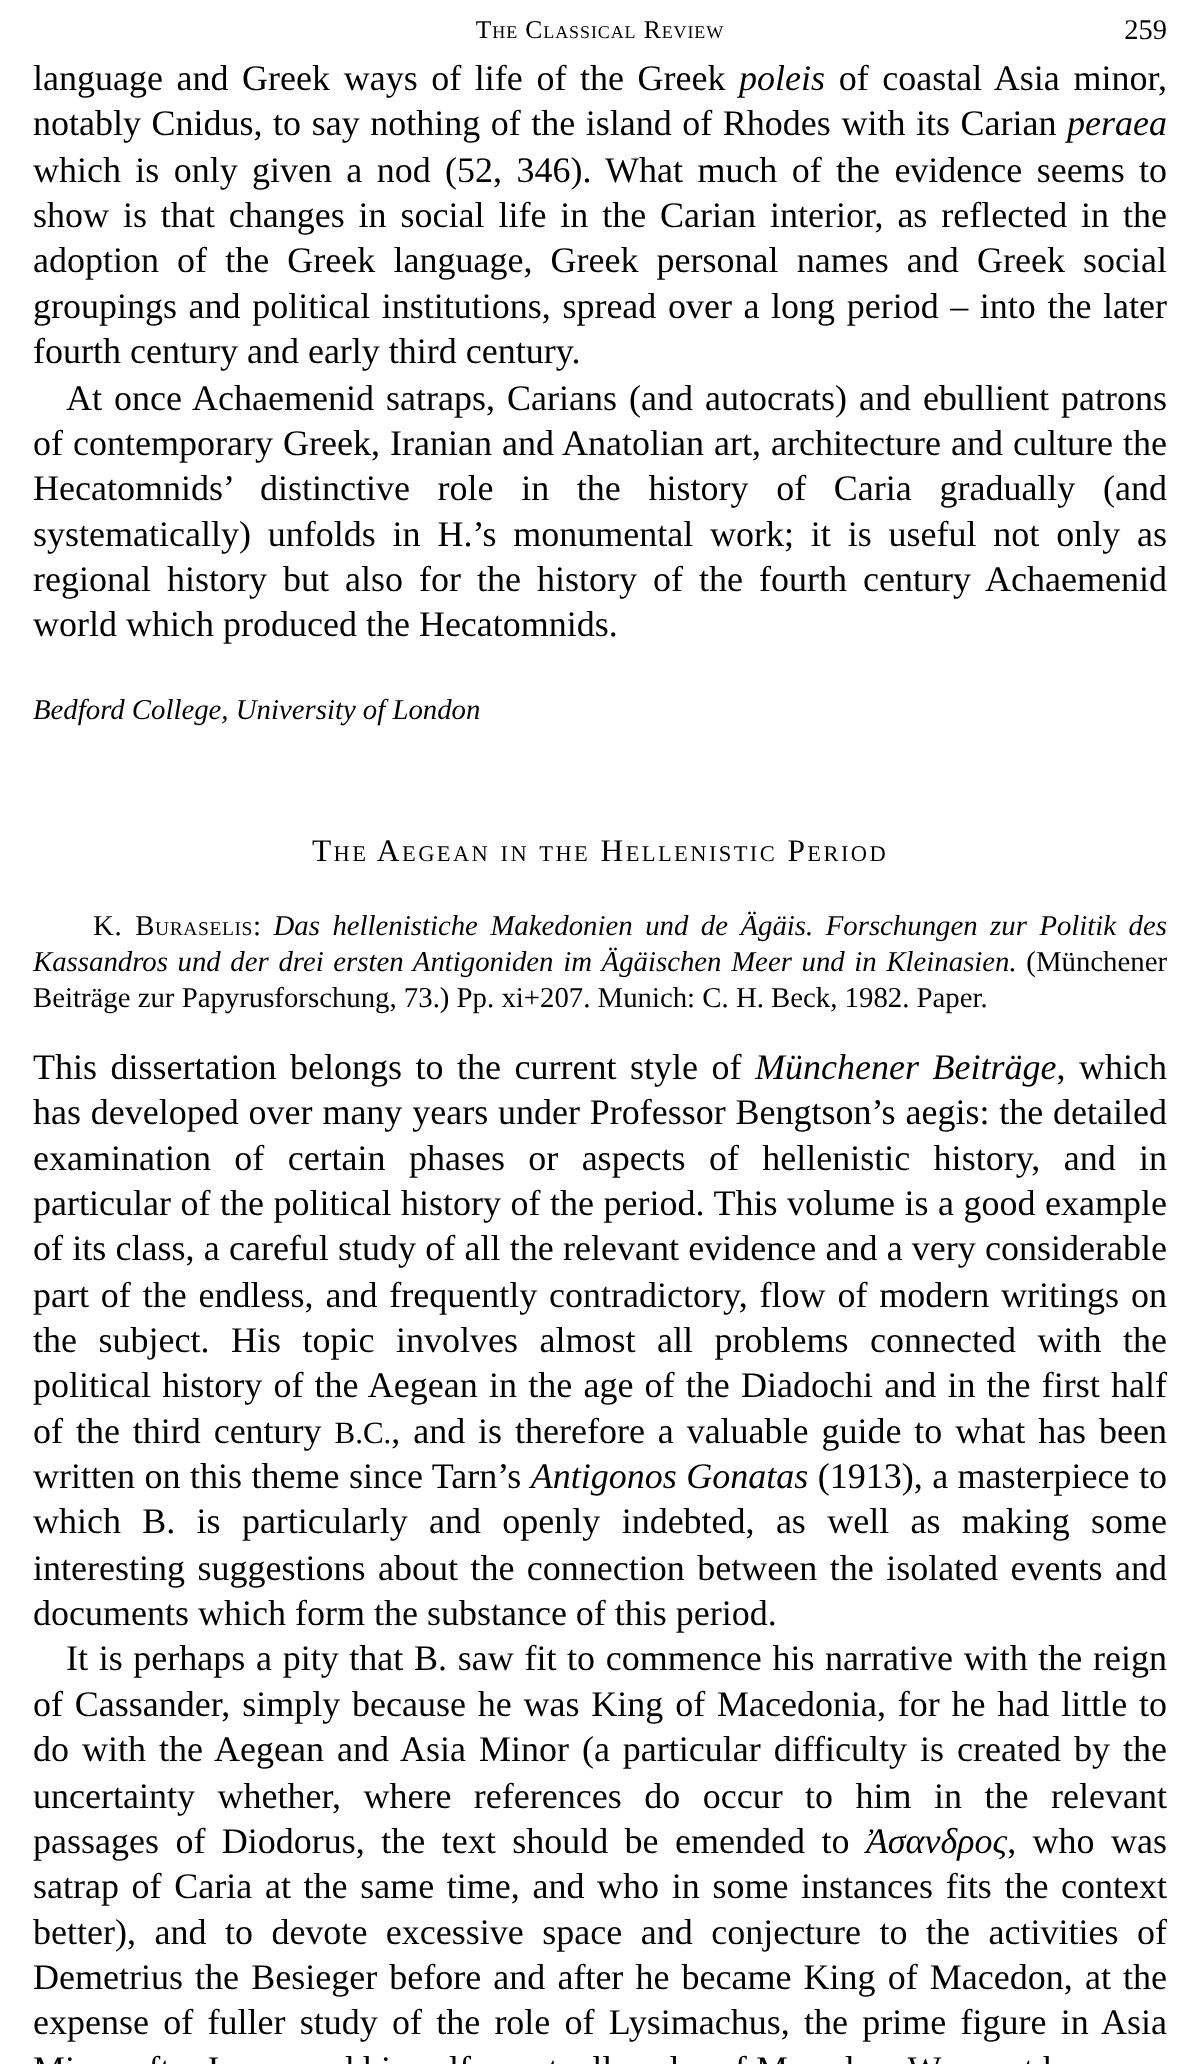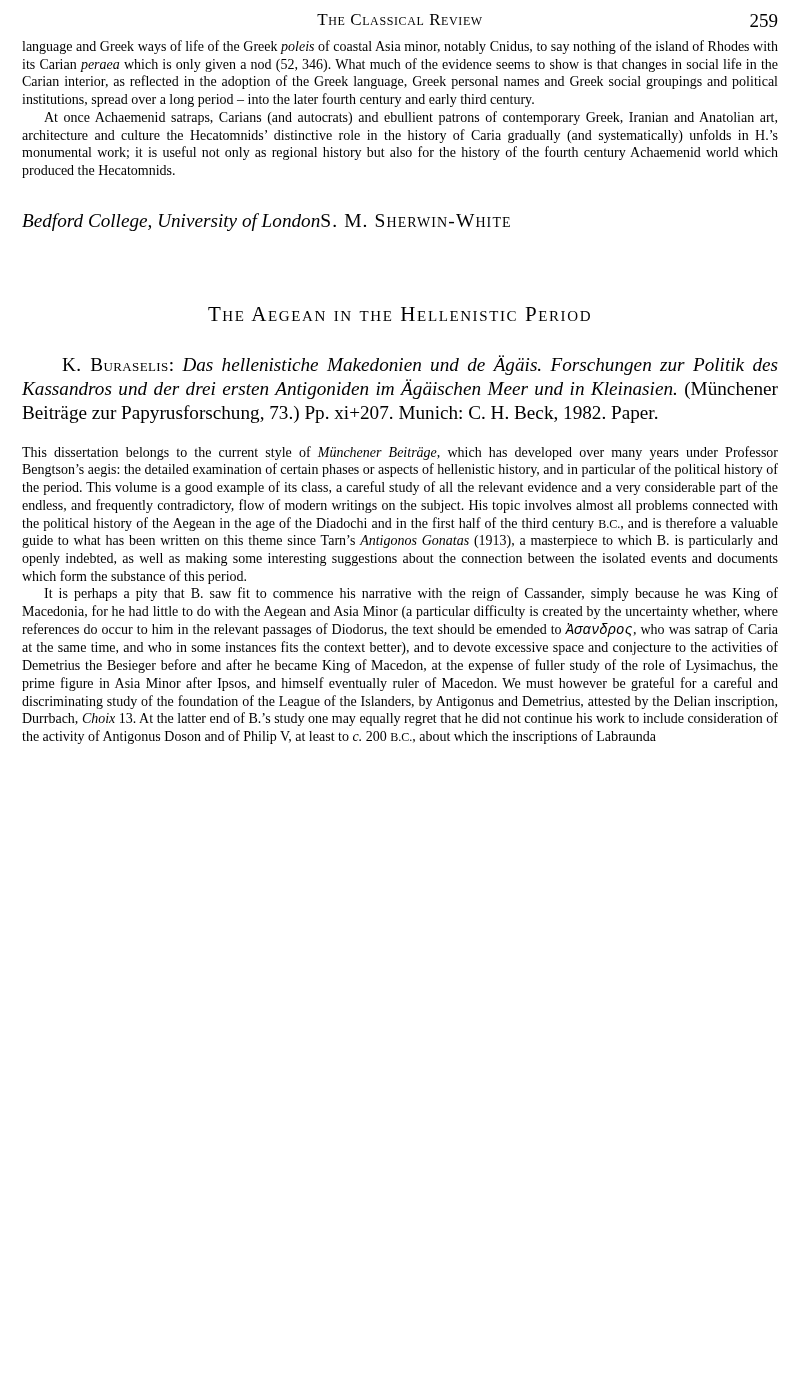--- a/index.html
+++ b/index.html
@@ -37,21 +37,21 @@
   }
   .folio {
     position: absolute;
     right: 0;
     top: 0;
     font-size: 19px;
     font-weight: normal;
   }
   p {
     margin: 0;
-    font-size: 14px;
+    font-size: 24px;
     line-height: 1.265;
     text-align: justify;
     text-justify: inter-word;
     hyphens: none;
   }
   p.indent {
     text-indent: 22px;
   }
   .smallcap-abbr {
     font-variant: small-caps;
@@ -89,42 +89,41 @@
   }
   .author {
     font-variant: small-caps;
     letter-spacing: 0.4px;
     margin-left: 40px;
   }
   .body-block p + p {
     margin-top: 0;
   }
   .gk {
-    font-family: Liberation Mono, monospace;
+    font-family: Liberation Serif, serif;
     font-style: italic;
   }
 </style>
 </head>
 <body>
 
 <div class="page">
 
   <div class="running-head">
     <div class="running-title">The Classical Review</div>
     <div class="folio">259</div>
   </div>
 
   <div class="body-block">
     <p>language and Greek ways of life of the Greek <i>poleis</i> of coastal Asia minor, notably Cnidus, to say nothing of the island of Rhodes with its Carian <i>peraea</i> which is only given a nod (52, 346). What much of the evidence seems to show is that changes in social life in the Carian interior, as reflected in the adoption of the Greek language, Greek personal names and Greek social groupings and political institutions, spread over a long period – into the later fourth century and early third century.</p>
     <p class="indent">At once Achaemenid satraps, Carians (and autocrats) and ebullient patrons of contemporary Greek, Iranian and Anatolian art, architecture and culture the Hecatomnids’ distinctive role in the history of Caria gradually (and systematically) unfolds in H.’s monumental work; it is useful not only as regional history but also for the history of the fourth century Achaemenid world which produced the Hecatomnids.</p>
   </div>
 
   <div class="signature">
     <div class="sig-left">Bedford College, University of London</div>
-    <div class="sig-right">S. M. Sherwin-White</div>
   </div>
 
   <div class="section-title">The Aegean in the Hellenistic Period</div>
 
   <div class="book-entry"><span class="author">K. Buraselis</span>: <i>Das hellenistiche Makedonien und de Ägäis. Forschungen zur Politik des Kassandros und der drei ersten Antigoniden im Ägäischen Meer und in Kleinasien.</i> (Münchener Beiträge zur Papyrusforschung, 73.) Pp. xi+207. Munich: C. H. Beck, 1982. Paper.</div>
 
   <div class="body-block">
     <p>This dissertation belongs to the current style of <i>Münchener Beiträge</i>, which has developed over many years under Professor Bengtson’s aegis: the detailed examination of certain phases or aspects of hellenistic history, and in particular of the political history of the period. This volume is a good example of its class, a careful study of all the relevant evidence and a very considerable part of the endless, and frequently contradictory, flow of modern writings on the subject. His topic involves almost all problems connected with the political history of the Aegean in the age of the Diadochi and in the first half of the third century <span class="smallcap-abbr">B.C.</span>, and is therefore a valuable guide to what has been written on this theme since Tarn’s <i>Antigonos Gonatas</i> (1913), a masterpiece to which B. is particularly and openly indebted, as well as making some interesting suggestions about the connection between the isolated events and documents which form the substance of this period.</p>
     <p class="indent">It is perhaps a pity that B. saw fit to commence his narrative with the reign of Cassander, simply because he was King of Macedonia, for he had little to do with the Aegean and Asia Minor (a particular difficulty is created by the uncertainty whether, where references do occur to him in the relevant passages of Diodorus, the text should be emended to <span class="gk">Ἀσανδρος</span>, who was satrap of Caria at the same time, and who in some instances fits the context better), and to devote excessive space and conjecture to the activities of Demetrius the Besieger before and after he became King of Macedon, at the expense of fuller study of the role of Lysimachus, the prime figure in Asia Minor after Ipsos, and himself eventually ruler of Macedon. We must however be grateful for a careful and discriminating study of the foundation of the League of the Islanders, by Antigonus and Demetrius, attested by the Delian inscription, Durrbach, <i>Choix</i> 13. At the latter end of B.’s study one may equally regret that he did not continue his work to include consideration of the activity of Antigonus Doson and of Philip V, at least to <i>c.</i> 200 <span class="smallcap-abbr">B.C.</span>, about which the inscriptions of Labraunda</p>
   </div>

